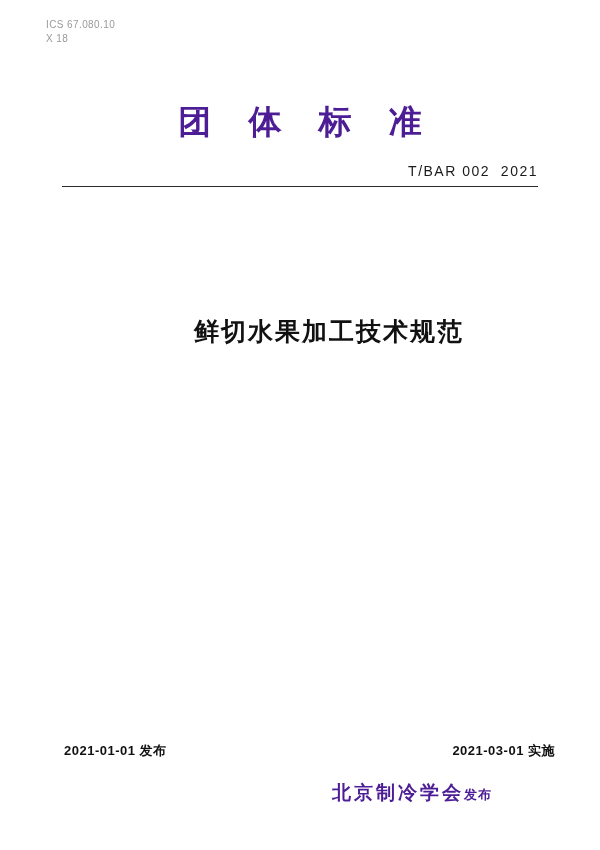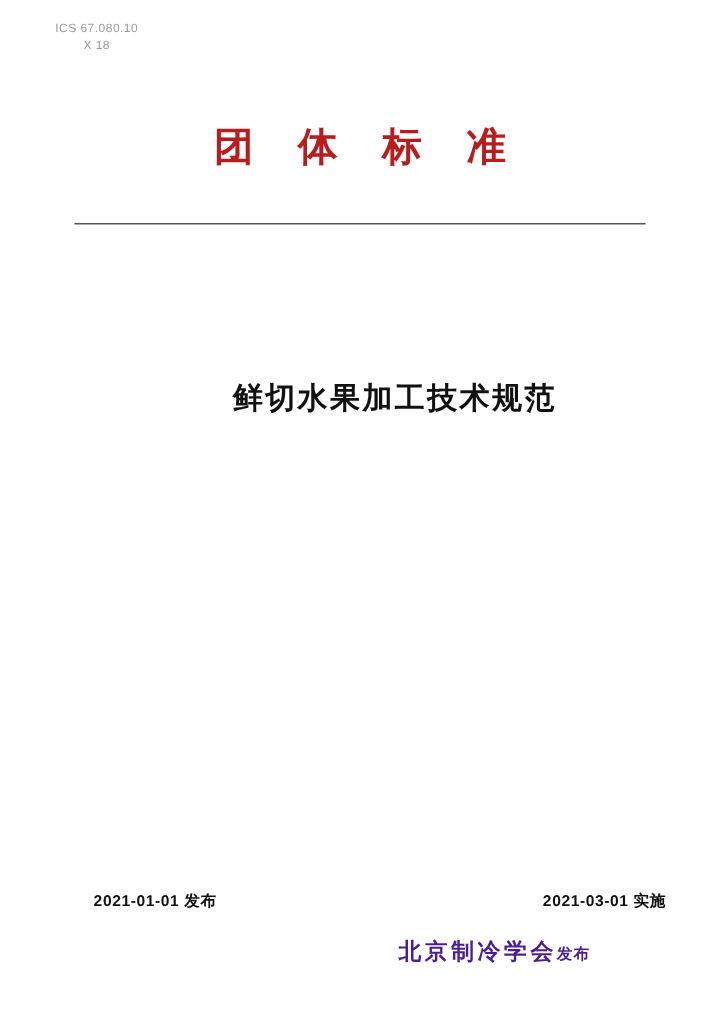--- a/index.html
+++ b/index.html
@@ -27,35 +27,34 @@
     top: 18px;
     left: 46px;
     font-family: "Liberation Sans", sans-serif;
     font-size: 10px;
     line-height: 14px;
     color: #9a9a9a;
     letter-spacing: 0.4px;
   }
   .ics-line {
     white-space: nowrap;
-    text-align: center;
   }
 
   
   .std-heading {
     position: absolute;
     top: 100px;
     left: 0;
     width: 600px;
     text-align: center;
     font-family: "Liberation Sans", sans-serif;
     font-weight: bold;
     font-size: 33px;
     letter-spacing: 14px;
-    color: #b91c1c;
+    color: #4c1d95;
     text-indent: 14px;
   }
 
   
   .std-number {
     position: absolute;
     top: 163px;
     right: 62px;
     font-family: "Liberation Sans", sans-serif;
     font-size: 14px;
@@ -97,21 +96,21 @@
     font-family: "Liberation Serif", serif;
     font-size: 13px;
     letter-spacing: 0.2px;
     color: #4a4a4a;
   }
 
   
   .date-issue {
     position: absolute;
     top: 742px;
-    left: 78px;
+    left: 64px;
     font-family: "Liberation Sans", sans-serif;
     font-weight: bold;
     font-size: 13px;
     letter-spacing: 0.5px;
     color: #111111;
   }
   .date-effective {
     position: absolute;
     top: 742px;
     right: 45px;
@@ -148,20 +147,21 @@
 
 <div class="page">
 
   <div class="ics-block">
     <div class="ics-line">ICS 67.080.10</div>
     <div class="ics-line">X 18</div>
   </div>
 
   <div class="std-heading">团 体 标 准</div>
 
+  <div class="std-number">T/BAR 002  2021</div>
 
   <div class="rule"></div>
 
   <div class="title-cn">鲜切水果加工技术规范</div>
 
   <div class="date-issue">2021-01-01 发布</div>
   <div class="date-effective">2021-03-01 实施</div>
 
   <div class="publisher">
     <span class="publisher-name">北京制冷学会</span><span class="publisher-verb">发布</span>

